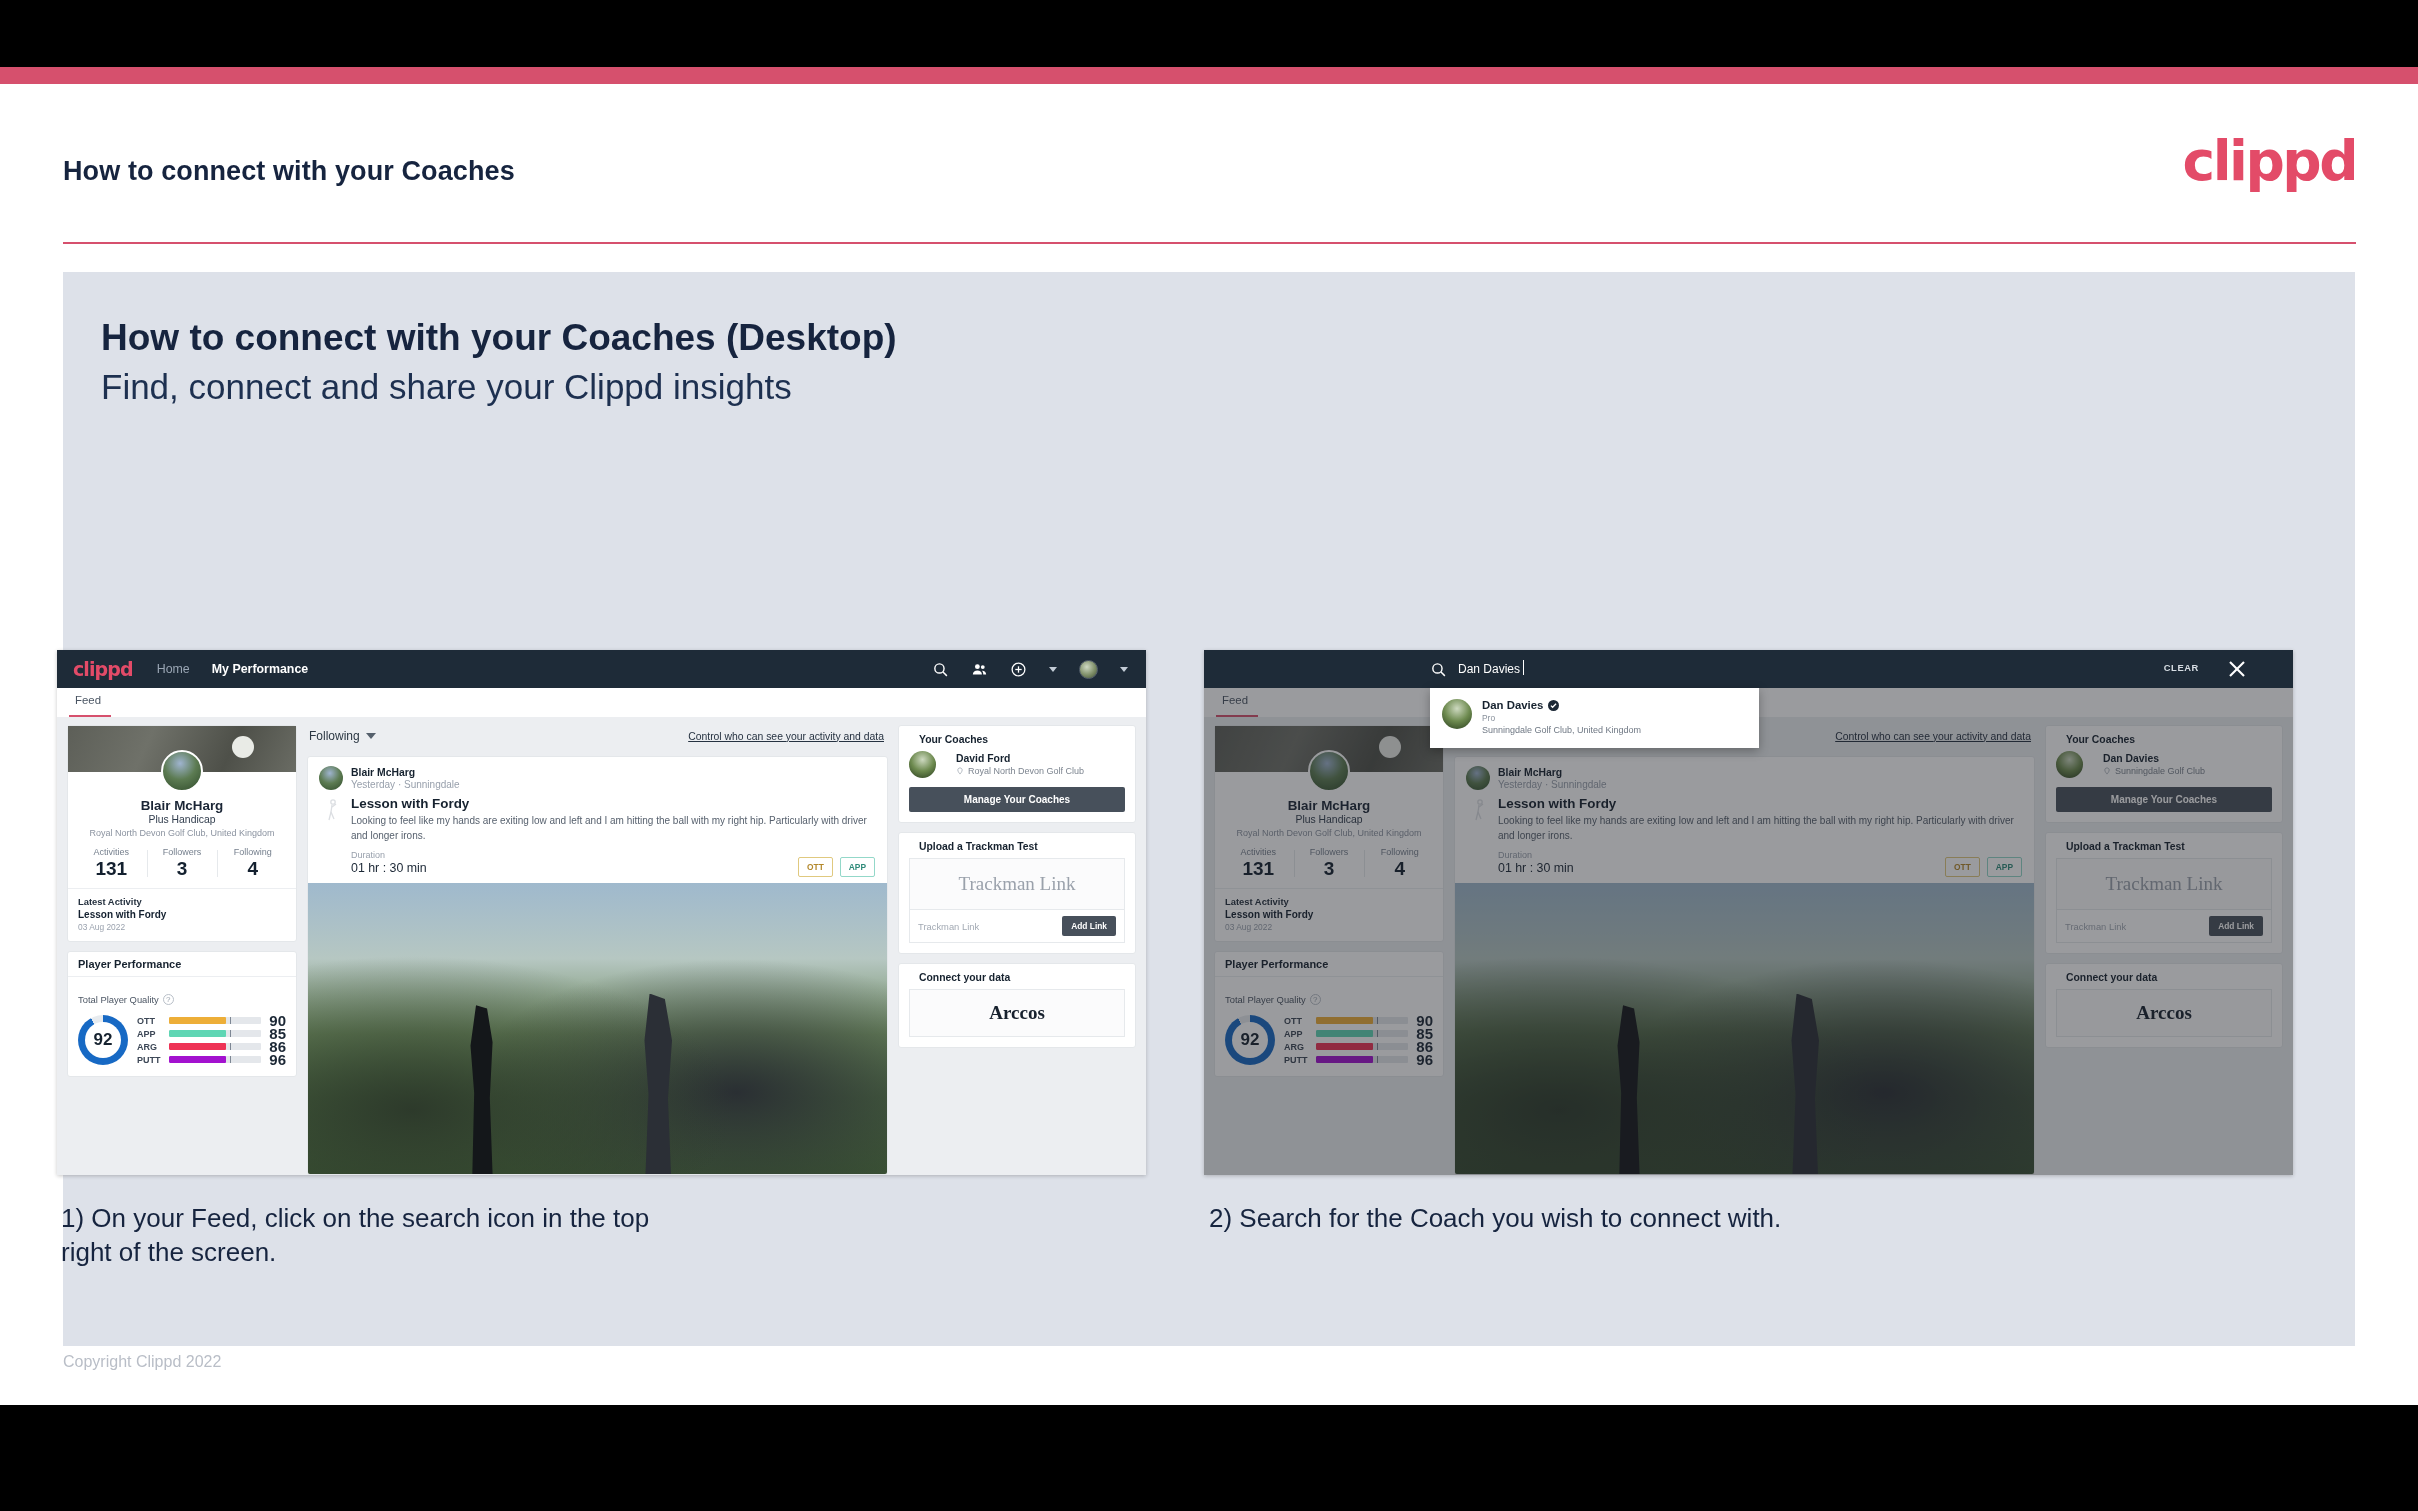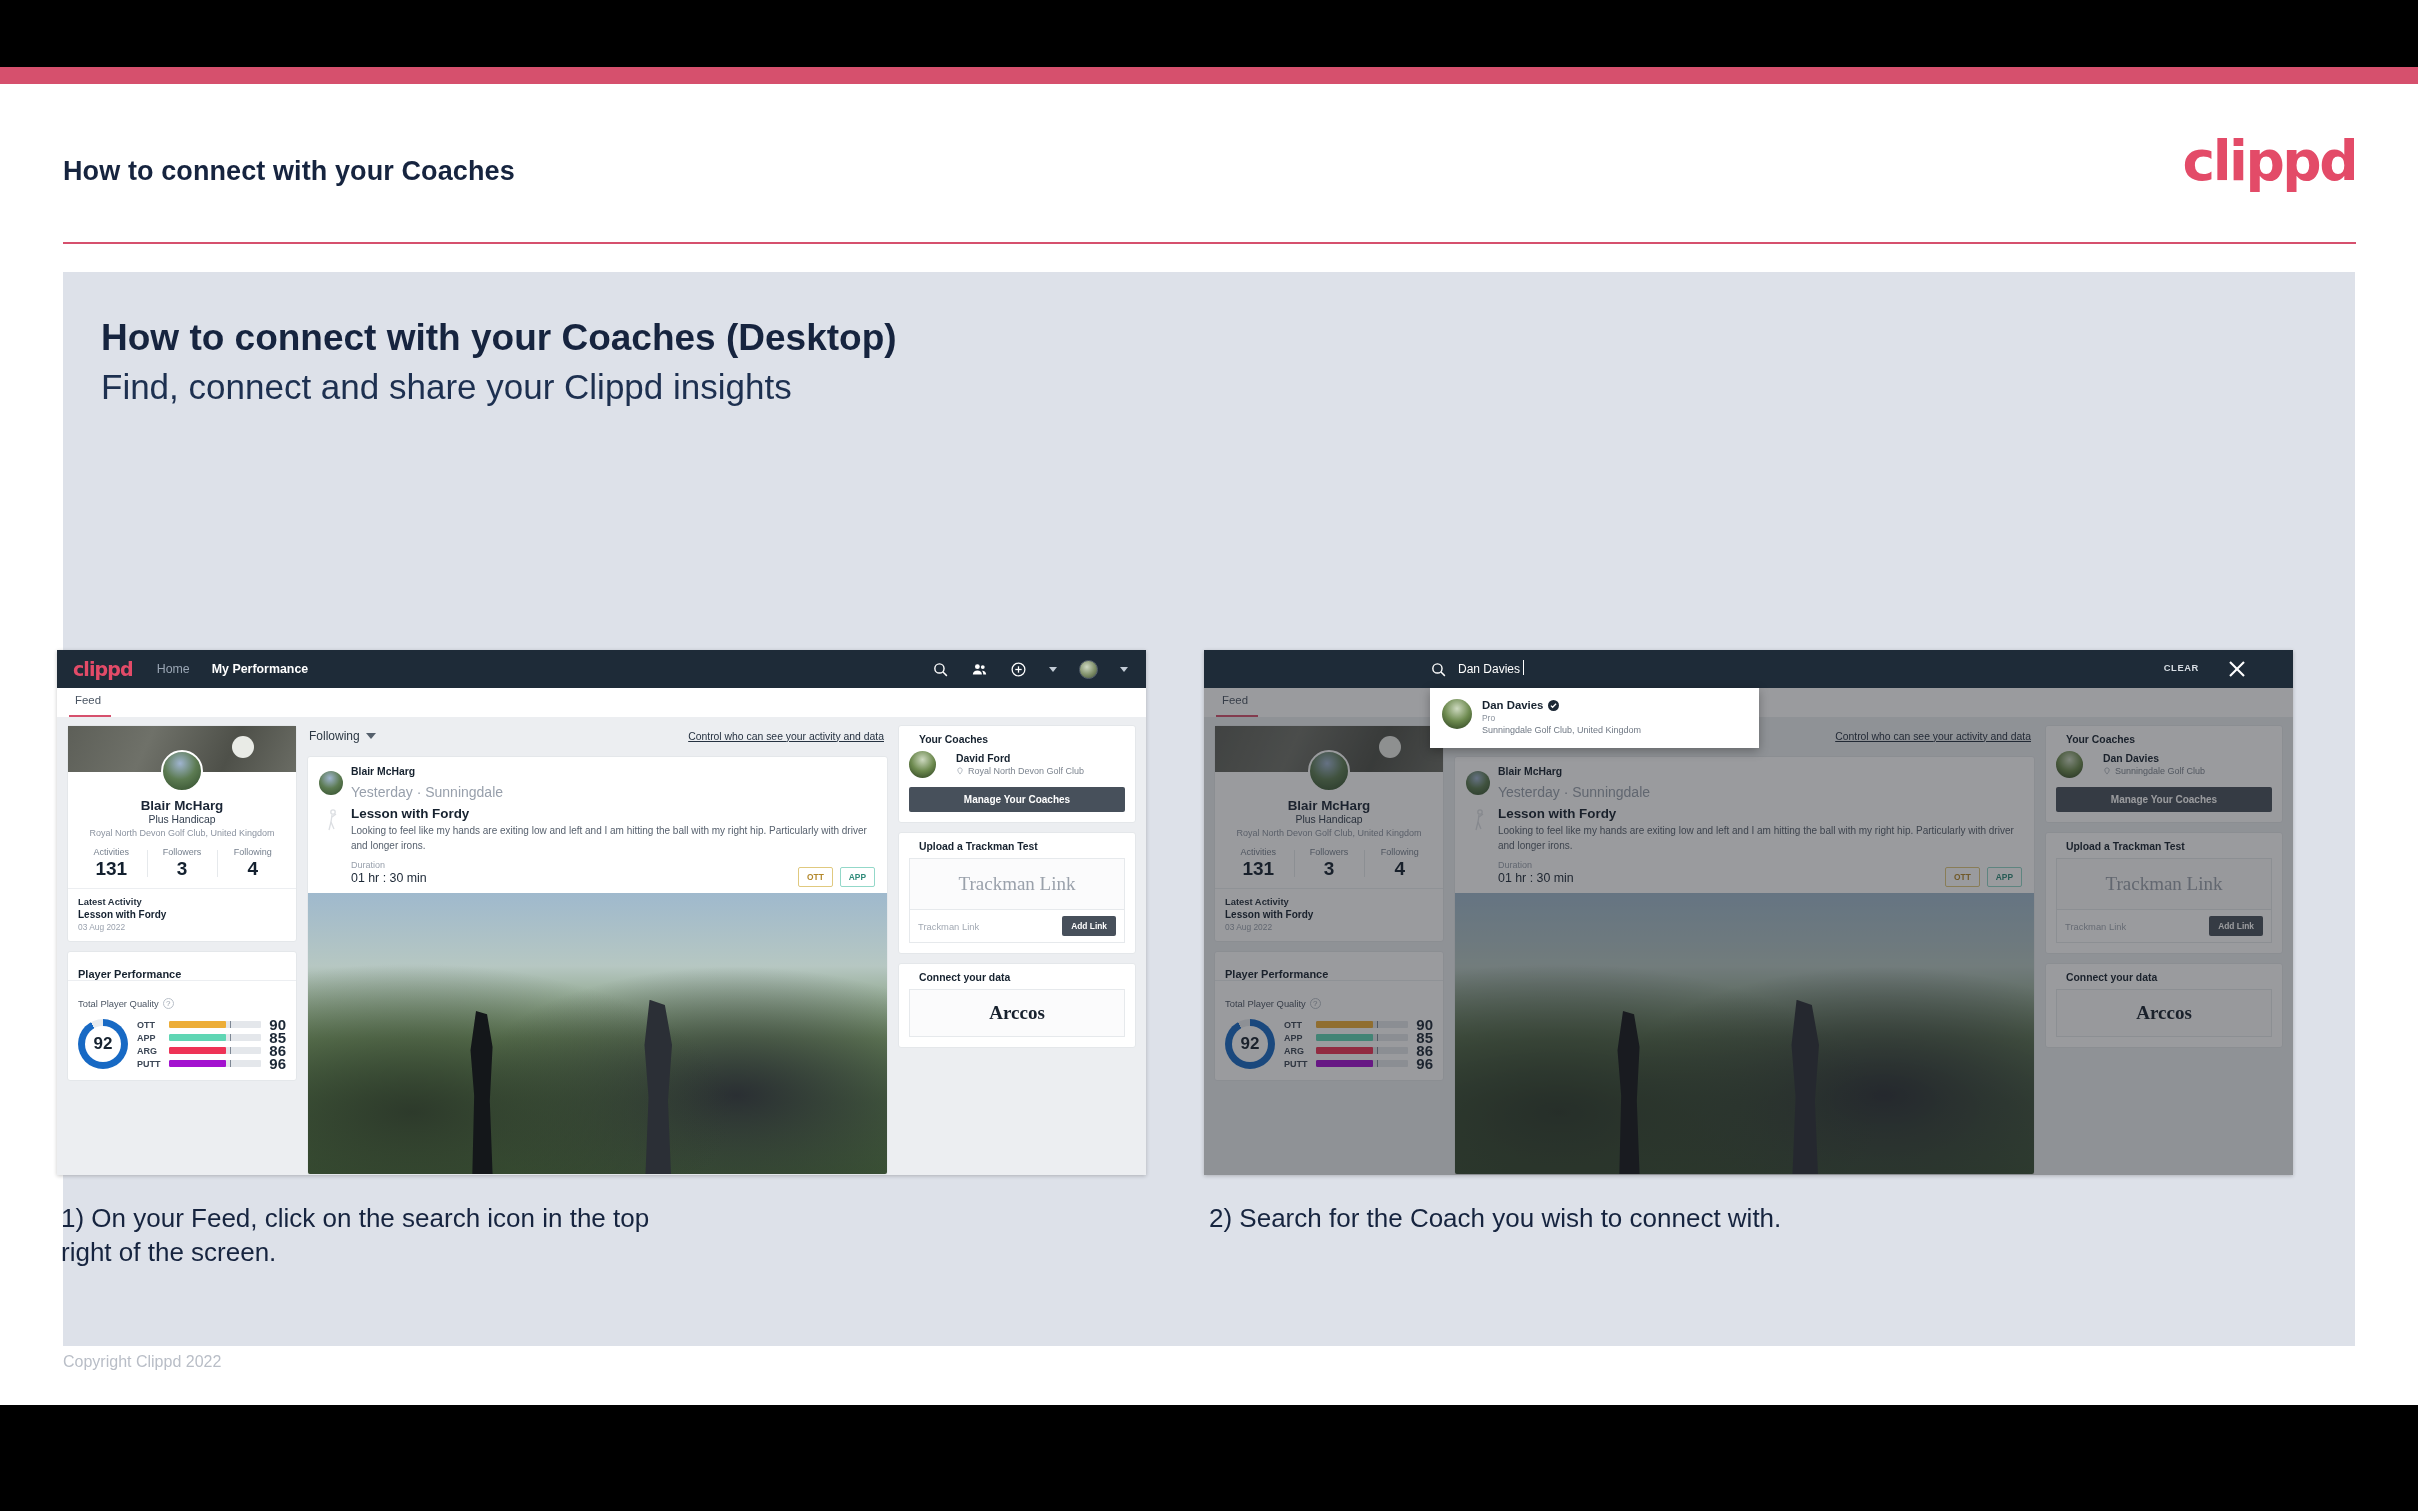--- a/index.html
+++ b/index.html
@@ -140,21 +140,21 @@
     content:""; position:absolute; left:0; top:3px; bottom:3px; width:1px; background:#e6e9ec;
   }
   .stat-label { font-size:9px; color:#76808e; }
   .stat-value { font-size:19px; font-weight:700; color:#13202f; margin-top:1px; }
   .latest { border-top:1px solid #eceef1; padding:7px 10px 9px; text-align:left; }
   .latest-label { font-size:9.4px; font-weight:700; color:#25313f; }
   .latest-title { font-size:10px; font-weight:700; color:#13202f; margin-top:2px; }
   .latest-date { font-size:8.4px; color:#9aa2ae; margin-top:2px; }
 
   
-  .pp-head { padding:0 10px; font-size:11px; font-weight:700; color:#16222f; border-bottom:1px solid #eceef1;margin-top:16px; }
+  .pp-head { padding:6px 10px; font-size:11px; font-weight:700; color:#16222f; border-bottom:1px solid #eceef1; }
   .pp-body { padding:9px 10px 10px; }
   .pp-sub { font-size:9.4px; color:#4d5765; display:flex; align-items:center; gap:4px;margin-top:8px; }
   .qmark {
     width:11px;height:11px;border-radius:50%;border:1px solid #b9c0c9;
     font-size:8px;line-height:9px;text-align:center;color:#9aa2ad;
   }
   .pp-row { display:flex; align-items:center; margin-top:9px; gap:9px; }
   .donut {
     width:50px;height:50px;border-radius:50%;flex:none;
     background:conic-gradient(#1769c4 0 92%, #e7ebef 92% 100%);
@@ -181,21 +181,21 @@
   .chev-dn { width:0;height:0;border-left:5px solid transparent;border-right:5px solid transparent;border-top:6px solid #55606c; }
   .privacy-link { font-size:10.4px; color:#263241; text-decoration:underline; }
 
   .post { background:#fff; border:1px solid #e4e7ea; border-radius:3px; flex:1; display:flex; flex-direction:column; overflow:hidden; }
   .post-head { display:flex; align-items:center; gap:8px; padding:9px 11px 2px; }
   .post-avatar {
     width:24px;height:24px;border-radius:50%;flex:none;
     background:radial-gradient(circle at 45% 30%, #9fb4cf 0%, #5c7b52 48%, #2f4a2a 100%);
   }
   .post-name { font-size:10.4px; font-weight:700; color:#16222f; }
-  .post-meta { font-size:14px; color:#98a0ac; margin-top:7px; }
+  .post-meta { font-size:10px; color:#98a0ac; margin-top:1px; }
   .post-main { padding:4px 11px 0 43px; position:relative; }
   .post-glyph {
     position:absolute; left:12px; top:6px; width:24px; height:26px;
     opacity:.35;
   }
   .post-title { font-size:13.4px; font-weight:700; color:#16222f; }
   .post-text { font-size:10px; color:#57616e; line-height:1.45; margin-top:3px; }
   .post-dur-label { font-size:9px; color:#98a0ac; margin-top:7px; }
   .post-dur { font-size:12.4px; color:#1b2735; margin-top:1px; }
   .post-tags { position:absolute; right:12px; bottom:-2px; display:flex; gap:7px; }

